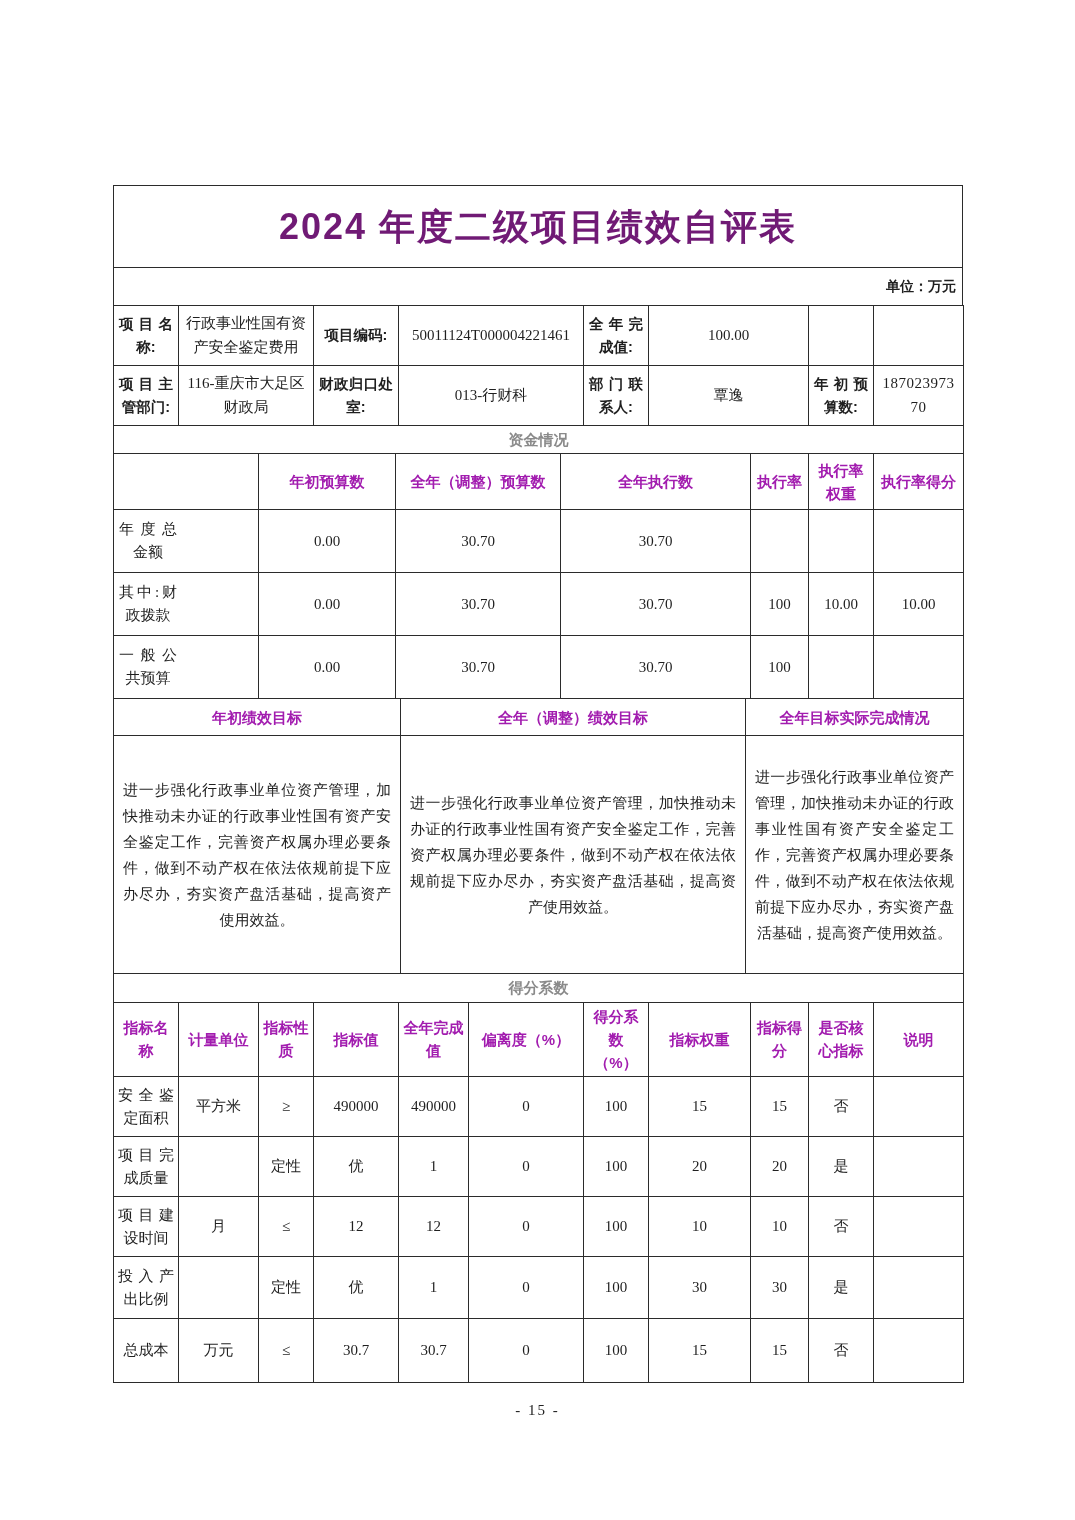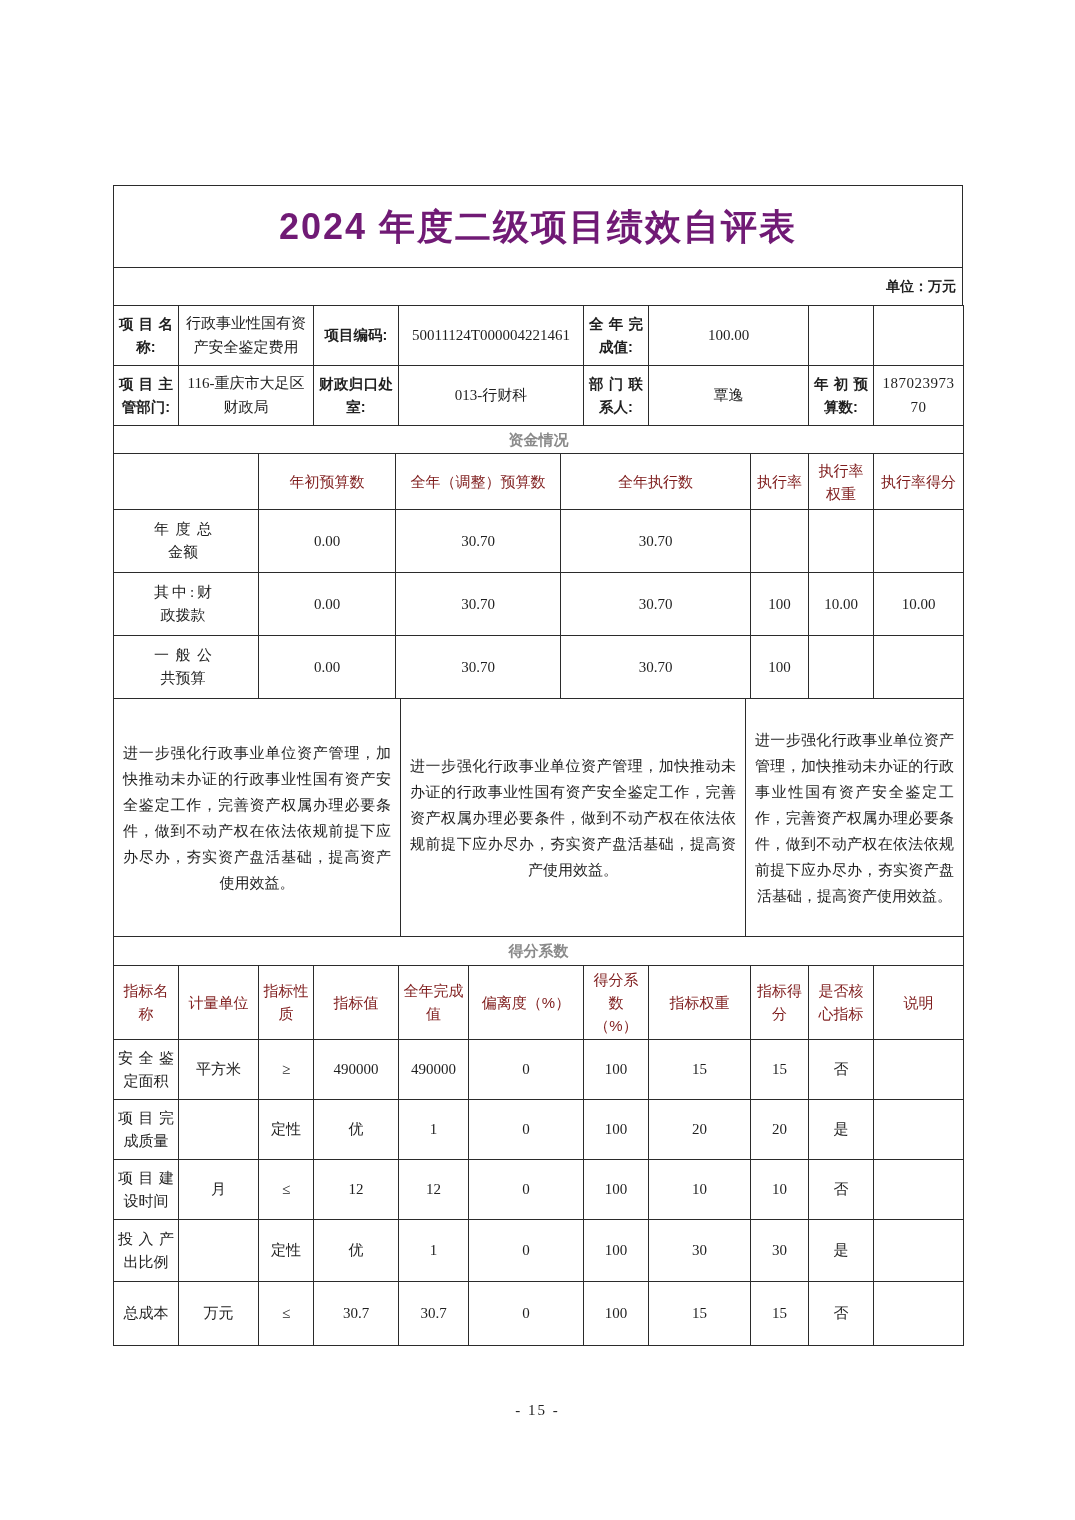--- a/index.html
+++ b/index.html
@@ -36,31 +36,31 @@
   .unit-cell {
     text-align:right; padding-right:6px; font-weight:bold;
     font-family:"Liberation Sans","DejaVu Sans",sans-serif; font-size:14px;
   }
   .sec td {
     font-family:"Liberation Sans","DejaVu Sans",sans-serif;
     font-weight:bold; color:#8a8a8a; font-size:15px;
   }
   .hdr {
     font-family:"Liberation Sans","DejaVu Sans",sans-serif;
-    font-weight:normal; font-size:14.5px; color:#7f1d1d;
+    font-weight:bold; font-size:14.5px; color:#a21caf;
   }
   .lbl {
     font-family:"Liberation Sans","DejaVu Sans",sans-serif;
     font-weight:bold; font-size:14.5px;
     text-align:justify; text-align-last:center; padding:2px 5px;
   }
   .rowlbl { text-align:left; padding-left:5px; }
   .rl {
     display:inline-block; width:58px; text-align:justify;
-    text-align-last:center; vertical-align:middle;margin-left:35px;
+    text-align-last:center; vertical-align:middle;
   }
   .indlbl { text-align:justify; text-align-last:center; }
   .para {
     text-align:justify; text-align-last:center; vertical-align:middle;
     font-size:15px; line-height:26px; padding:4px 9px;
   }
   .phone { letter-spacing:.5px; padding:2px 7px; }
   .footer {
     position:absolute; top:1402px; left:0; width:1075px;
     text-align:center; font-size:15px; letter-spacing:2px; color:#222;
@@ -175,20 +175,25 @@
   </tbody>
     </table>
 
   <table>
     <colgroup>
       <col style="width:287px">
         <col style="width:345px">
         <col style="width:218px">
     </colgroup>
     <tbody>
+    <tr class="hdr gh">
+      <td>年初绩效目标</td>
+      <td>全年（调整）绩效目标</td>
+      <td>全年目标实际完成情况</td>
+    </tr>
     <tr class="gb">
       <td class="para">进一步强化行政事业单位资产管理，加快推动未办证的行政事业性国有资产安全鉴定工作，完善资产权属办理必要条件，做到不动产权在依法依规前提下应办尽办，夯实资产盘活基础，提高资产使用效益。</td>
       <td class="para">进一步强化行政事业单位资产管理，加快推动未办证的行政事业性国有资产安全鉴定工作，完善资产权属办理必要条件，做到不动产权在依法依规前提下应办尽办，夯实资产盘活基础，提高资产使用效益。</td>
       <td class="para">进一步强化行政事业单位资产管理，加快推动未办证的行政事业性国有资产安全鉴定工作，完善资产权属办理必要条件，做到不动产权在依法依规前提下应办尽办，夯实资产盘活基础，提高资产使用效益。</td>
     </tr>
   </tbody>
     </table>
 
   <table>
     <colgroup>

